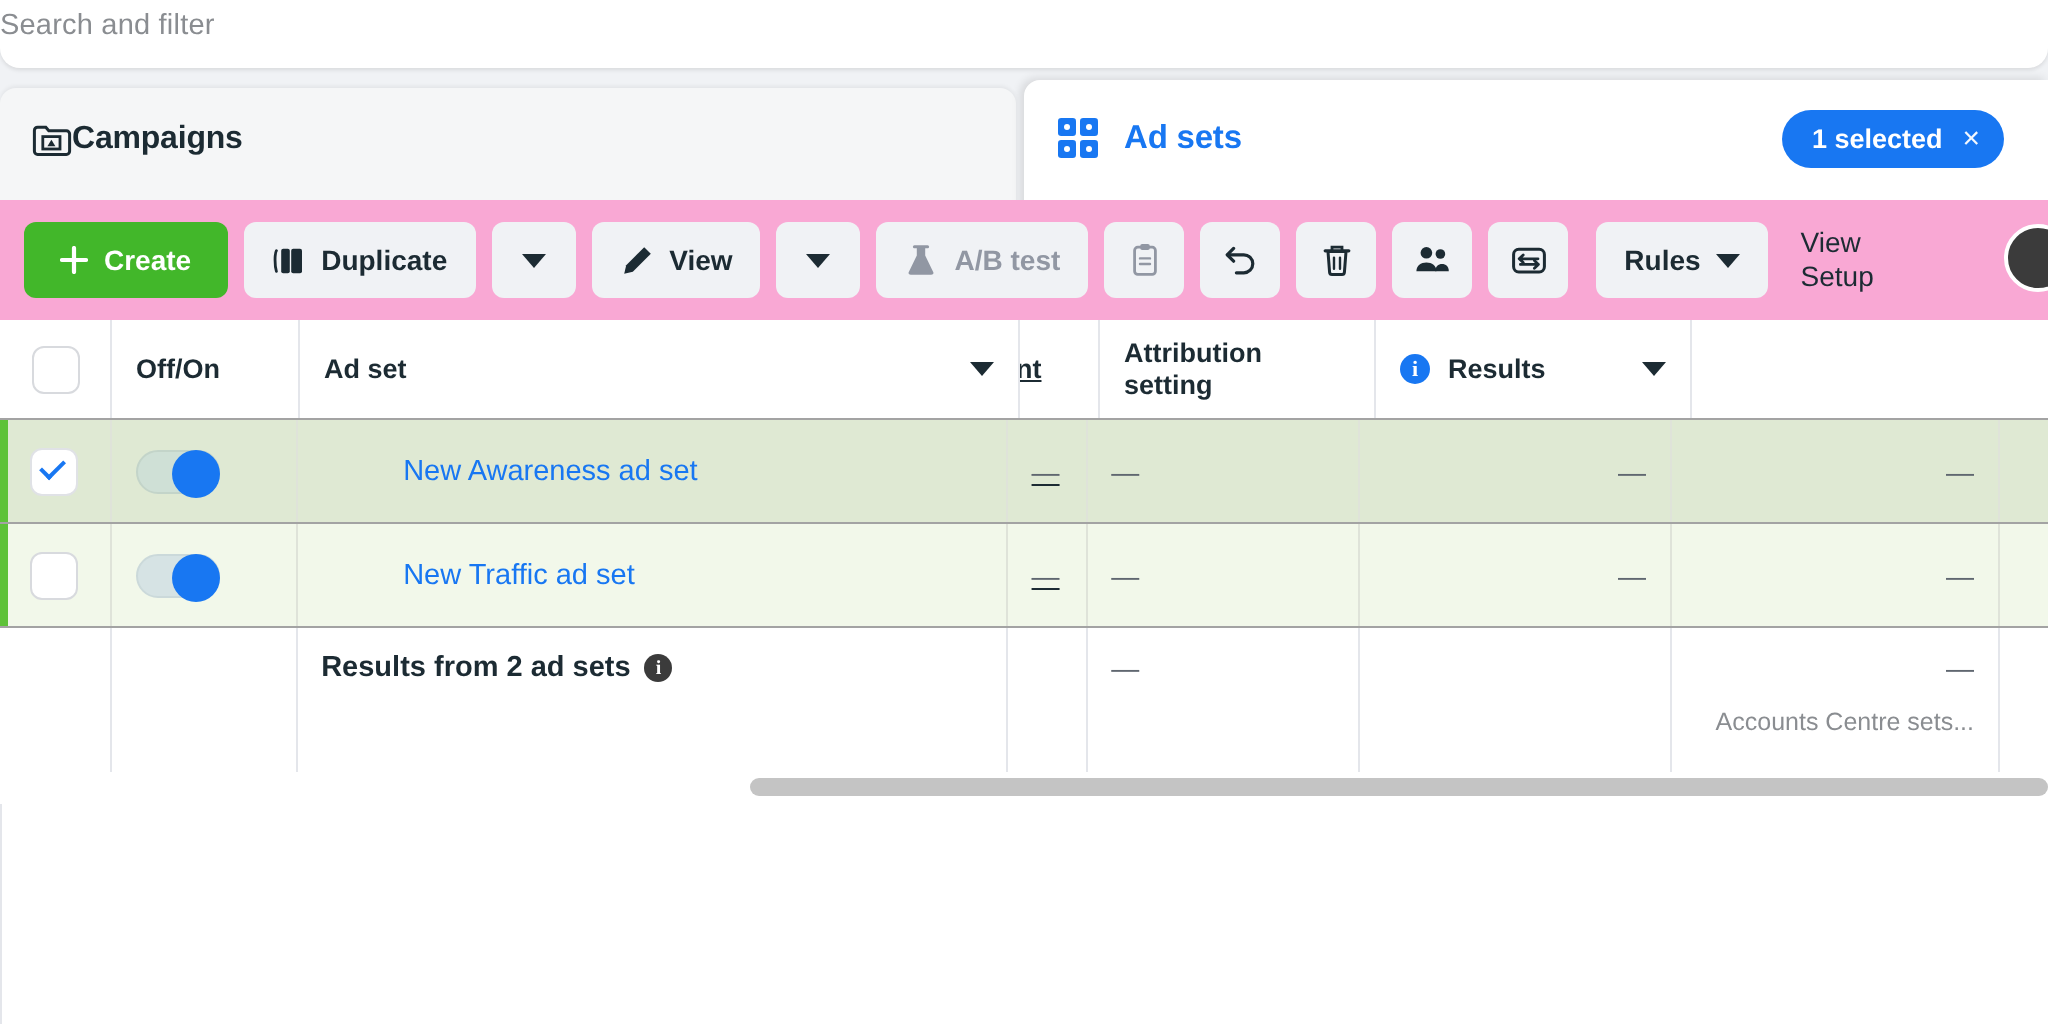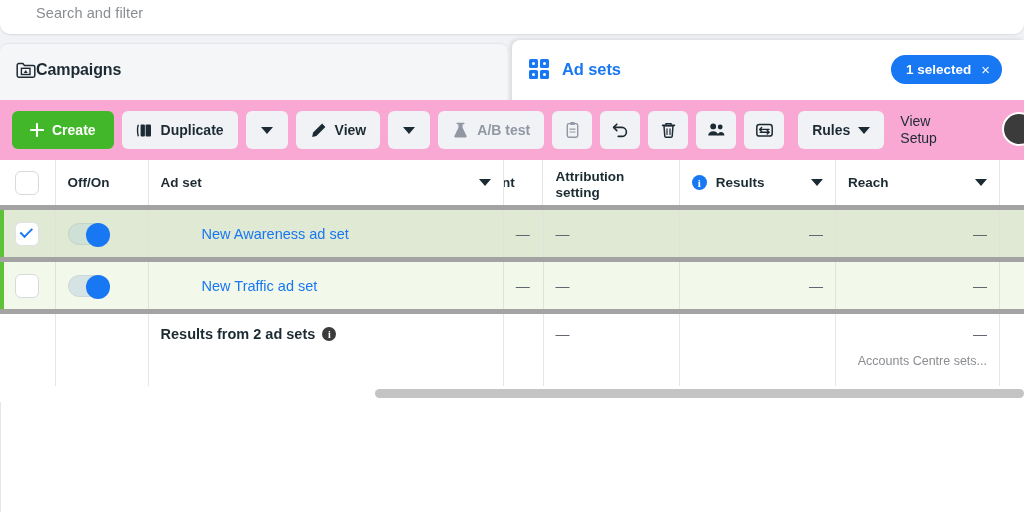--- a/index.html
+++ b/index.html
@@ -13,21 +13,21 @@
 
   
   .searchbar {
     position: absolute; left: 0; top: -8px; width: 1024px; height: 42px;
     background: #ffffff;
     border-radius: 0 0 10px 10px;
     box-shadow: 0 1px 2px rgba(0,0,0,.10);
     display: flex; align-items: center;
   }
   .searchbar .ph {
-    margin-left: 36px; font-size: 14.5px; color: #8a8d91; letter-spacing: .1px;
+    font-size: 14.5px; color: #8a8d91; letter-spacing: .1px;
   }
 
   
   .camp-panel {
     position: absolute; left: 0; top: 44px; width: 508px; height: 62px;
     background: #f5f6f7;
     border-radius: 8px 8px 0 0;
     box-shadow: 0 -1px 2px rgba(0,0,0,.06);
   }
   .camp-head {
@@ -86,32 +86,32 @@
     width: 60px; font-weight: normal;
   }
   .avatar-partial {
     position: absolute; right: -12px; top: 112px;
     width: 34px; height: 34px; border-radius: 50%;
     background: #3b3b3b; border: 2px solid #fff;
   }
 
   
   .table { position: absolute; left: 0; top: 160px; width: 1024px; }
-  .trow { display: flex; border-bottom: 5px solid #a3a3a3; position: relative; }
+  .trow { display: flex; border-bottom: 1px solid #a3a3a3; position: relative; }
   .hdr { height: 50px; background: #fff; }
   .hdr .cell { font-weight: bold; font-size: 13.5px; color: #1c2b33; }
   .cell {
     display: flex; align-items: center; padding: 0 12px;
     border-right: 1px solid #e4e6eb; font-size: 14px; color: #1c2b33;
     overflow: hidden; position: relative;
   }
   .c-check { width: 56px; justify-content: center; border-right: 1px solid #e4e6eb; }
   .c-onoff { width: 94px; }
   .c-name  { width: 360px; }
-  .c-budget{ width: 40px; }
+  .c-budget{ width: 40px; text-decoration: underline; }
   .c-attr  { width: 138px; }
   .c-results { width: 158px; }
   .c-reach { width: 166px; }
   .c-last  { width: 12px; border-right: none; }
 
   .hdr .c-name, .hdr .c-results, .hdr .c-reach { justify-content: space-between; }
   .hdr .c-attr { align-items: flex-start; padding-top: 9px; line-height: 1.18; }
   .hdr .c-budget { padding: 0 0 0 2px; }
   .hdr .c-budget span { position: relative; left: -4px; }
 
@@ -357,24 +357,20 @@
       <div class="cell c-attr">
         <span>Attribution setting</span>
       </div>
       <div class="cell c-results">
         <span class="left">
           <span class="info-dot">i</span>
           <span>Results</span>
         </span>
         <span class="sortcaret"></span>
       </div>
-      <div class="cell c-reach">
-        <span>Reach</span>
-        <span class="sortcaret"></span>
-      </div>
       <div class="cell c-last"></div>
     </div>
 
     <div class="trow row-data row-sel">
       <div class="greenbar"></div>
       <div class="cell c-check">
         <div class="chk on">
           <span class="tick"></span>
         </div>
       </div>

